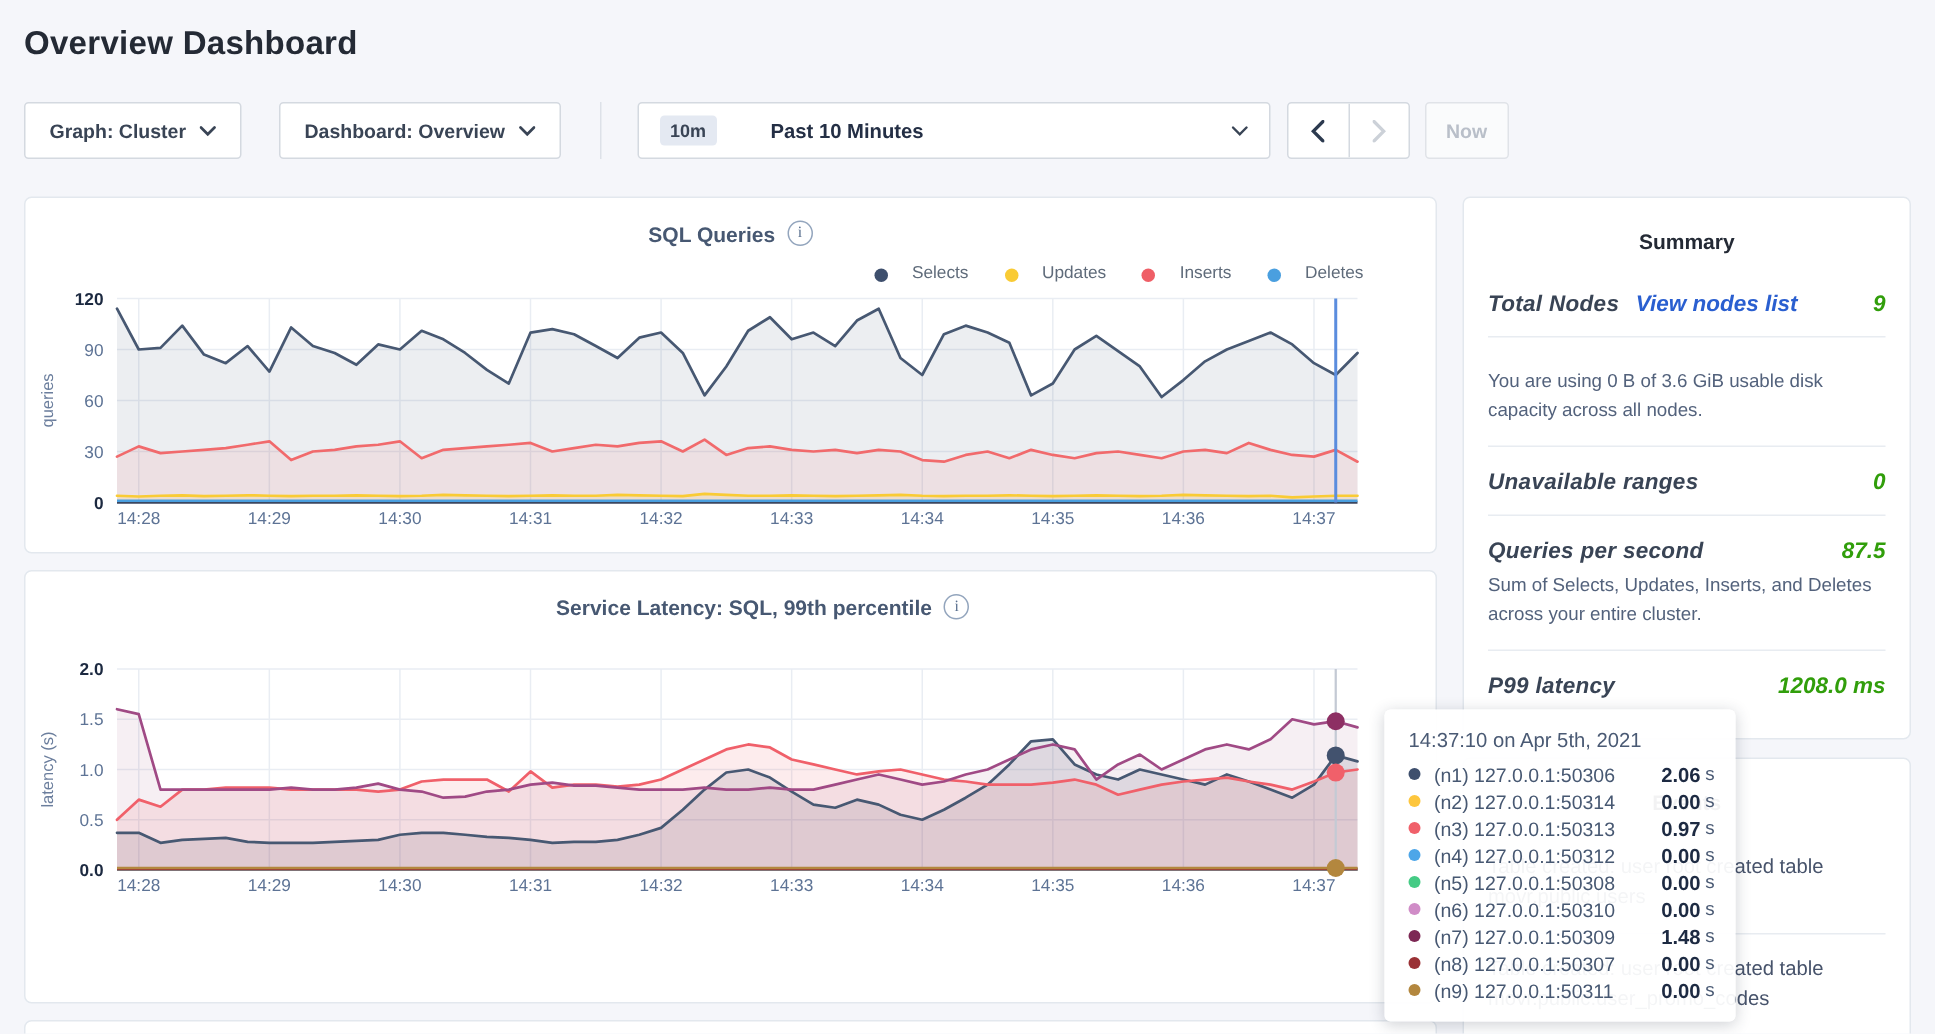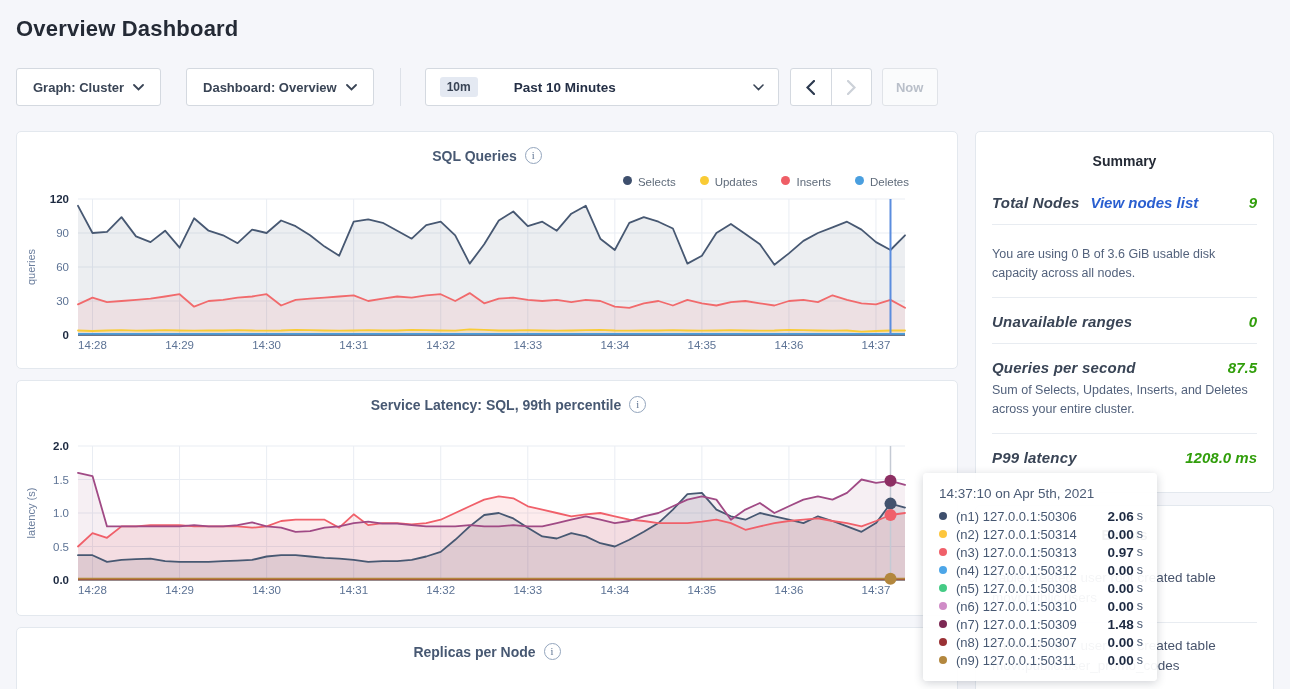--- a/index.html
+++ b/index.html
@@ -14,51 +14,51 @@
   
   .controls { display:flex; align-items:flex-end; margin:26px 16px 0 16px; height:38px; }
   .ctl-btn {
     background:#fff; border:1px solid #d4d9e0; border-radius:3px; height:38px;
     display:flex; align-items:center; gap:9px; padding:0 16px;
     font-size:13px; font-weight:700; color:#394455; cursor:pointer;
   }
   .ctl-btn + .ctl-btn { margin-left:25px; }
   .ctl-divider { width:1px; height:38px; background:#dde1e8; margin:0 24px 0 26px; }
   .time-picker {
-    background:#fff; border:1px solid #d4d9e0; border-radius:3px; height:38px; width:354px;
+    background:#fff; border:1px solid #d4d9e0; border-radius:3px; height:38px; width:422px;
     display:flex; align-items:center; padding:0 14px; cursor:pointer;
   }
   .time-badge { background:#e4e9f2; border-radius:3px; font-size:12px; font-weight:700; color:#394455; padding:3px 7px; }
   .time-label { font-size:13.5px; font-weight:700; color:#242f45; margin-left:0;padding-left:36px; }
   .time-picker .chev { margin-left:auto; }
   .arrow-group { display:flex; border:1px solid #d4d9e0; border-radius:3px; background:#fff; height:38px; margin-left:11px; overflow:hidden; }
   .arrow-cell { width:40px; display:flex; align-items:center; justify-content:center; cursor:pointer; }
   .arrow-cell + .arrow-cell { border-left:1px solid #d4d9e0; }
   .now-btn {
     margin-left:10px; height:38px; width:56px; background:#fafbfc; border:1px solid #e0e3e8; border-radius:3px;
     font-size:13px; font-weight:700; color:#b9bfc9; display:flex; align-items:center; justify-content:center;
   }
 
   
   .main { display:flex; gap:17px; padding:0 16px; margin-top:25px; align-items:flex-start; }
   .col-left { width:942px; display:flex; flex-direction:column; gap:11px; }
   .col-right { width:299px; display:flex; flex-direction:column; gap:12px; }
   .panel { background:#fff; border:1px solid #e3e8ee; border-radius:5px; position:relative; }
   .panel-chart-1 { height:238px; }
-  .panel-chart-2 { height:236px;padding-left:43px; }
+  .panel-chart-2 { height:289px;padding-left:43px; }
   .panel-chart-3 { height:160px; }
   .chart-title-row { display:flex; align-items:center; justify-content:center; gap:8px; padding-top:15px; }
   .chart-title { font-size:14px; font-weight:700; color:#475872; }
   .info-icon {
     width:17px; height:17px; border:1.4px solid #93a5bd; border-radius:50%;
     display:inline-flex; align-items:center; justify-content:center;
     font-size:10.5px; color:#5a708f; font-family:"Liberation Serif", serif; cursor:pointer;
   }
   .legend-row { position:absolute; top:44px; right:48px; display:flex; gap:24px; }
-  .legend-item { display:flex; align-items:flex-start; gap:6px; }
+  .legend-item { display:flex; align-items:flex-end; gap:16px; }
   .legend-dot { width:9px; height:9px; border-radius:50%; }
   .legend-label { font-size:11.5px; color:#5f6b7a; }
   .chart-svg-wrap-1 { position:absolute; top:59px; left:0; }
   .chart-svg-wrap-2 { position:absolute; top:57px; left:0; }
 
   
   .panel-summary { height:362px; padding:0 16px; }
   .side-title { text-align:center; font-size:14px; font-weight:700; color:#242a35; padding-top:21px; }
   .sum-row { padding:15px 0 13px 0; }
   .sum-row + .sum-row { border-top:1px solid #e8ecf1; }

